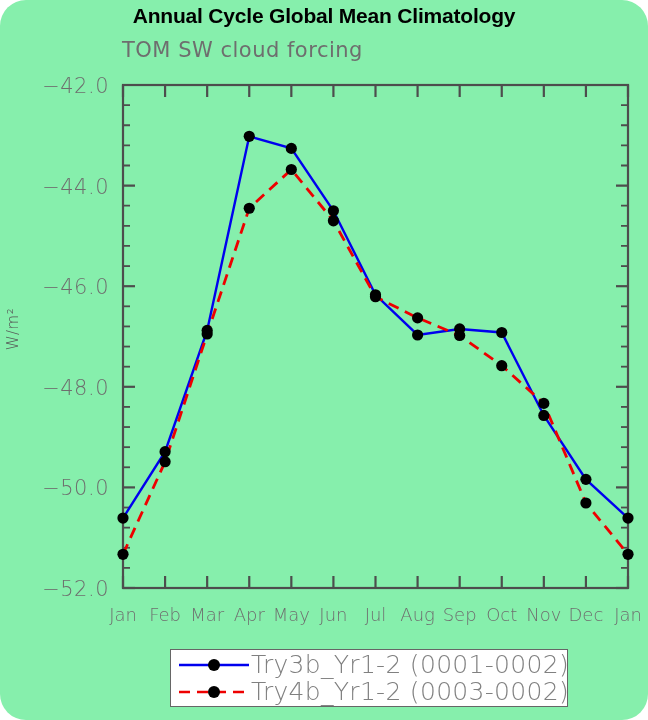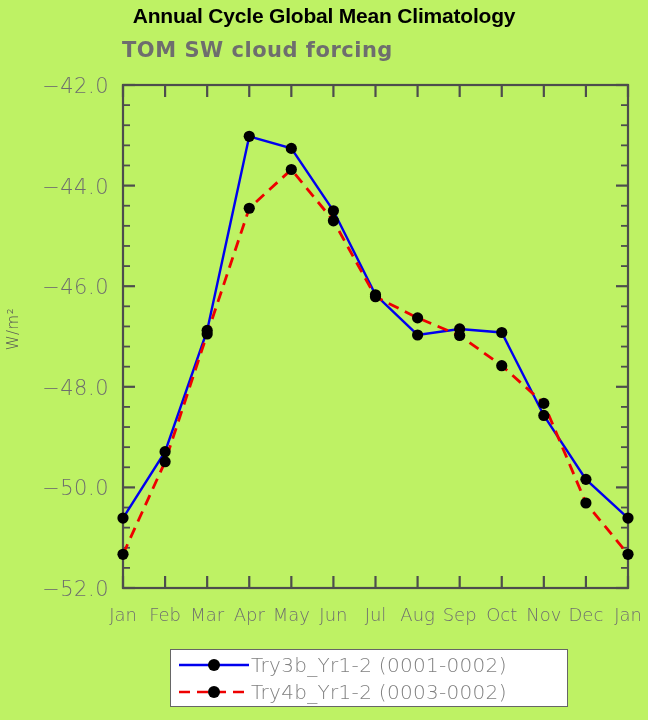--- a/index.html
+++ b/index.html
@@ -4,42 +4,43 @@
 <style>
   html, body {
     margin: 0;
     padding: 0;
     background: #ffffff;
   }
   #page {
     position: relative;
     width: 648px;
     height: 720px;
-    background: #bef264;
+    background: #86efac;
     font-family: "Liberation Sans", sans-serif;
     overflow: hidden;
+    border-radius: 26px;
   }
   #chart-title {
     position: absolute;
     left: 0;
     top: 4px;
     width: 648px;
     text-align: center;
     font-family: "Liberation Sans", sans-serif;
     font-weight: bold;
     font-size: 21px;
     color: #000000;
     letter-spacing: -0.2px;
   }
   #chart-subtitle {
     position: absolute;
     left: 122px;
     top: 38px;
     font-family: "DejaVu Sans", sans-serif;
-    font-weight: 700;
+    font-weight: 400;
     font-size: 21px;
     color: #6e6e6e;
     letter-spacing: 0.5px;
     white-space: nowrap;
   }
   #ylabel {
     position: absolute;
     left: -22px;
     top: 320px;
     width: 70px;
@@ -89,21 +90,21 @@
   .legend-row.row0 { top: 0px; }
   .legend-row.row1 { top: 27px; }
   .legend-sample {
     width: 74px;
     height: 20px;
     flex: none;
   }
   .legend-text {
     font-family: "DejaVu Sans", sans-serif;
     font-weight: 300;
-    font-size: 20px;
+    font-size: 25px;
     color: #808080;
     white-space: nowrap;
     letter-spacing: 0.3px;
     margin-left: 0px;
   }
 </style>
 </head>
 <body>
 
 <div id="page">

